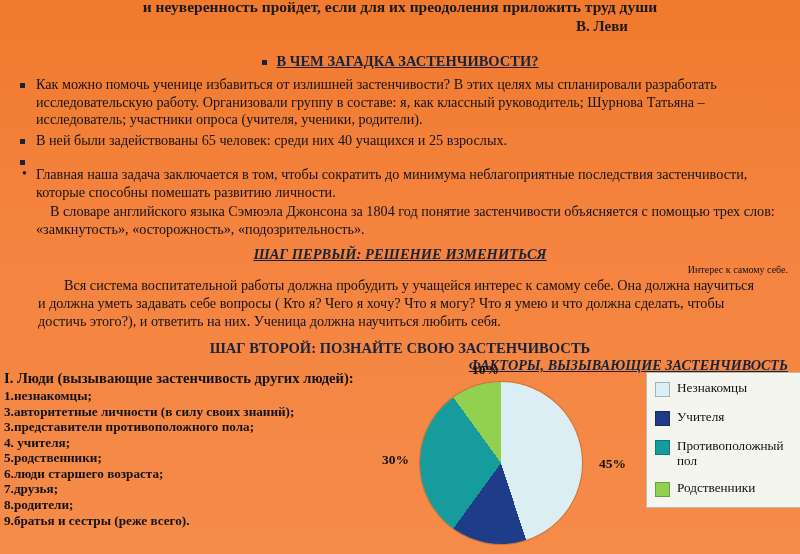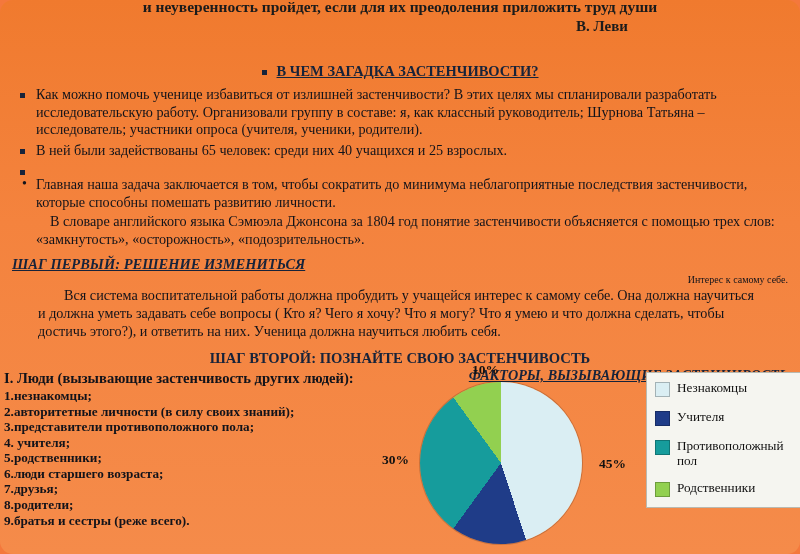--- a/index.html
+++ b/index.html
@@ -11,21 +11,20 @@
     height: 554px;
     background: #F4783C;
     font-family: "Liberation Serif", serif;
     overflow: hidden;
     position: relative;
   }
   .slide {
     position: absolute;
     inset: 0;
     background: linear-gradient(180deg, #F07A2E 0%, #F4833E 40%, #F58B4A 100%);
-    border-radius: 13px;
   }
   .content {
     position: absolute;
     left: 0; top: 0; right: 0; bottom: 0;
     padding: 0 12px;
     box-sizing: border-box;
   }
 
   .epigraph {
     text-align: center;
@@ -40,21 +39,21 @@
     text-align: right;
     font-size: 15px;
     font-weight: bold;
     color: #1b1b1b;
     margin-top: 2px;
     padding-right: 160px;
   }
 
   .q-title {
     text-align: center;
-    margin-top: 28px;
+    margin-top: 18px;
     font-size: 14.5px;
     font-weight: bold;
     color: #17233a;
     text-decoration: underline;
   }
   .q-title .bullet-sq {
     display: inline-block;
     width: 5px; height: 5px;
     background: #17233a;
     vertical-align: middle;
@@ -106,21 +105,21 @@
     font-size: 14.2px;
     line-height: 1.25;
     color: #12131a;
     margin-top: 2px;
     padding-left: 24px;
     text-indent: 0;
   }
   .para.indent { text-indent: 14px; }
 
   .step1 {
-    text-align: left;
+    text-align: center;
     font-weight: bold;
     font-style: italic;
     font-size: 14.5px;
     color: #17233a;
     text-decoration: underline;
     margin-top: 7px;
   }
   .step1-sub {
     text-align: right;
     font-size: 10px;
@@ -271,21 +270,21 @@
     <div class="body-text"><span class="ind"></span><span>Вся система воспитательной работы должна пробудить у учащейся интерес к самому себе. Она должна научиться и должна уметь  задавать себе вопросы ( Кто я? Чего я хочу? Что я могу? Что  я умею и что должна сделать, чтобы достичь этого?), и ответить на них. Ученица должна научиться любить себя.</span></div>
 
     <div class="step2">ШАГ ВТОРОЙ: ПОЗНАЙТЕ СВОЮ ЗАСТЕНЧИВОСТЬ</div>
     <div class="step2-sub">ФАКТОРЫ, ВЫЗЫВАЮЩИЕ ЗАСТЕНЧИВОСТЬ</div>
 
     <div class="bottom">
 
       <div class="list-col">
         <div class="list-head">I.  Люди (вызывающие застенчивость других людей):</div>
         <div class="item">1.незнакомцы;</div>
-        <div class="item">2.авторитетные личности (в силу своих знаний);</div>
+        <div class="item">3.авторитетные личности (в силу своих знаний);</div>
         <div class="item">3.представители противоположного пола;</div>
         <div class="item">4. учителя;</div>
         <div class="item">5.родственники;</div>
         <div class="item">6.люди старшего возраста;</div>
         <div class="item">7.друзья;</div>
         <div class="item">8.родители;</div>
         <div class="item">9.братья и сестры (реже всего).</div>
       </div>
 
       <div class="chart-area">

